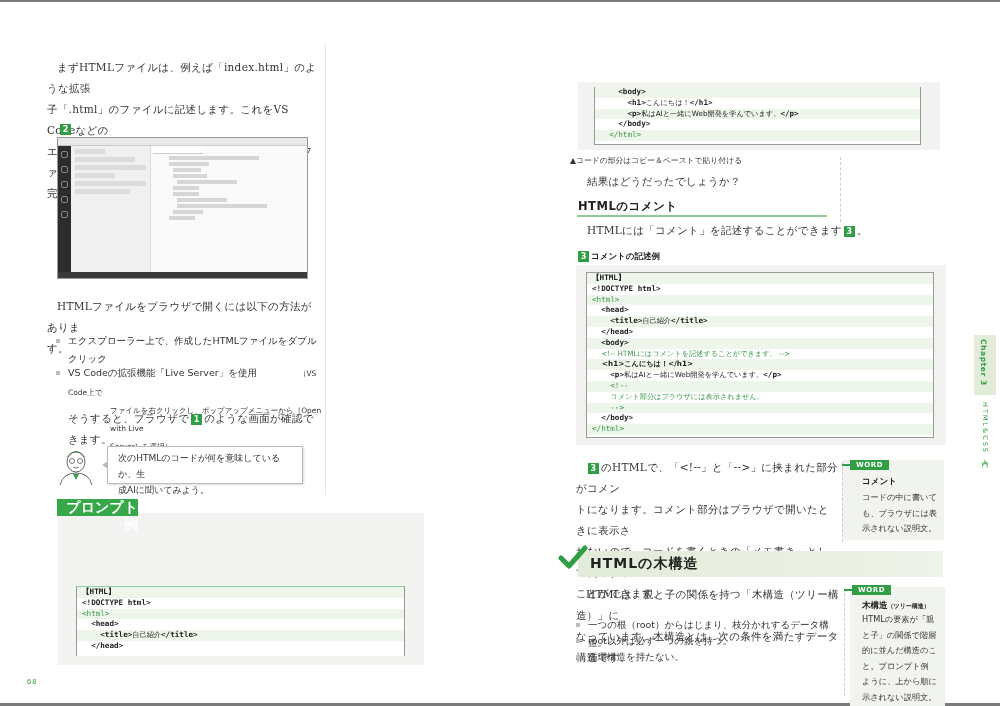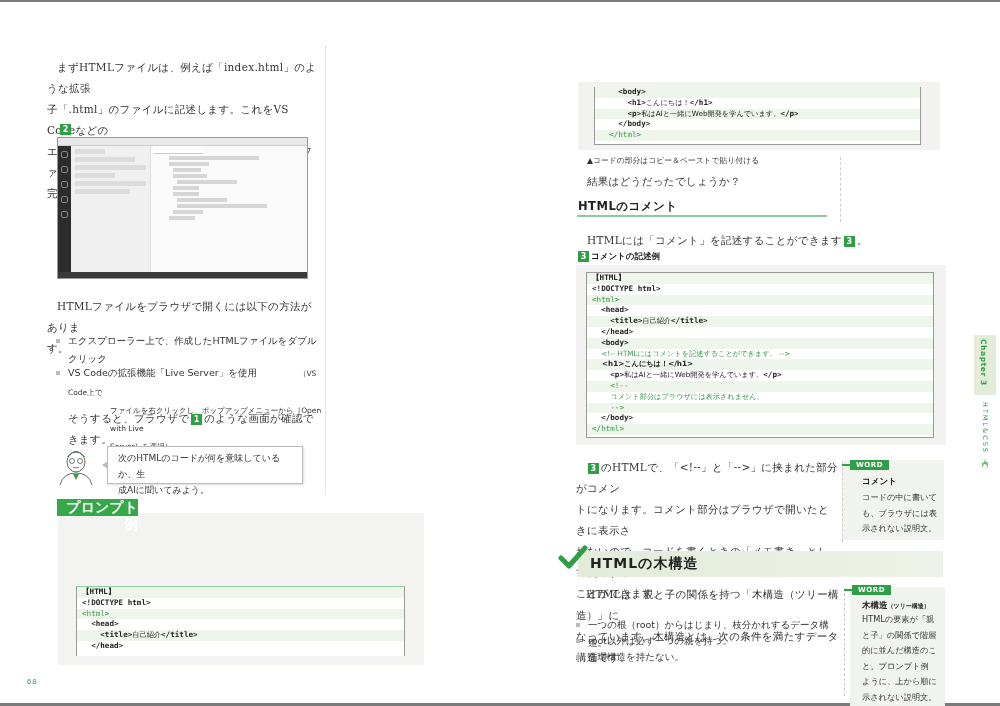--- a/index.html
+++ b/index.html
@@ -171,29 +171,29 @@
 <div class="page page-right">
   <div class="code-shadow-bg" style="left:78px; top:50px; width:362px; height:68px;"></div>
   <div class="codebox" style="left:94px; top:55px; width:327px; height:58px; border-top:none;">
     <div class="cline">    &lt;body&gt;</div>
     <div class="cline"><span>      &lt;h1&gt;</span><span class="jp">こんにちは！</span><span>&lt;/h1&gt;</span></div>
     <div class="cline"><span>      &lt;p&gt;</span><span class="jp">私はAIと一緒にWeb開発を学んでいます。</span><span>&lt;/p&gt;</span></div>
     <div class="cline">    &lt;/body&gt;</div>
     <div class="cline g">  &lt;/html&gt;</div>
   </div>
 
-  <div class="caption" style="left:87px; top:123px;">▲コードの部分はコピー＆ペーストで貼り付ける</div>
+  <div class="caption" style="left:70px; top:123px;">▲コードの部分はコピー＆ペーストで貼り付ける</div>
   <div class="para" style="left:87px; top:139px;">結果はどうだったでしょうか？</div>
 
   <div class="dash-v" style="left:340px; top:125px; height:65px;"></div>
 
   <div class="h-comment" style="left:78px;">HTMLのコメント</div>
   <div class="h-comment-rule" style="left:77px;"></div>
 
-  <div class="para" style="left:87px; top:198px;">
+  <div class="para" style="left:87px; top:188px;">
     <span>HTMLには「コメント」を記述することができます</span><span class="badge">3</span><span>。</span>
   </div>
 
   <div class="fig-title" style="left:76px;">
     <span class="badge">3</span><span>コメントの記述例</span>
   </div>
 
   <div class="code-shadow-bg" style="left:76px; top:233px; width:370px; height:180px;"></div>
   <div class="codebox" style="left:86px; top:240px; width:348px; height:166px; border-top-color:#999;">
     <div class="cline">【HTML】</div>

